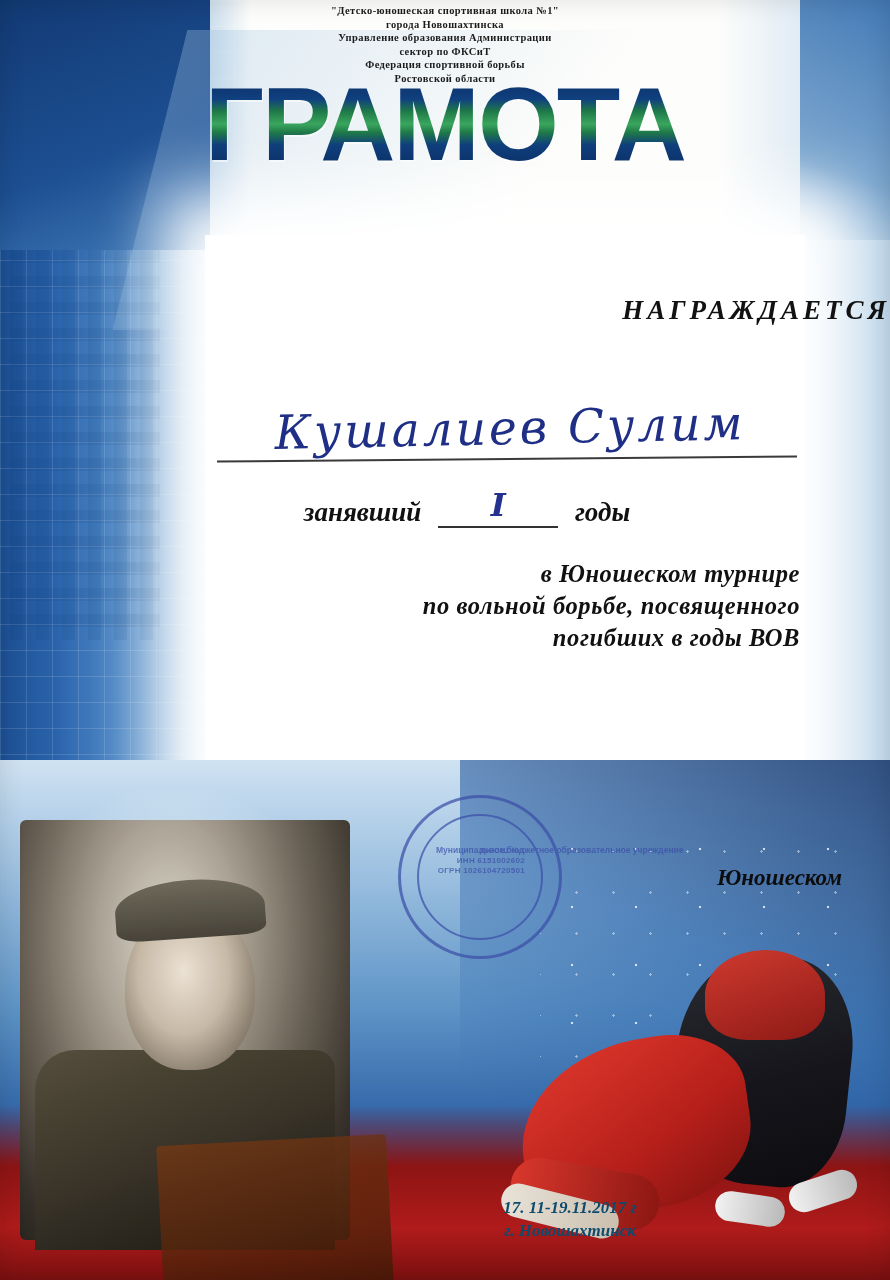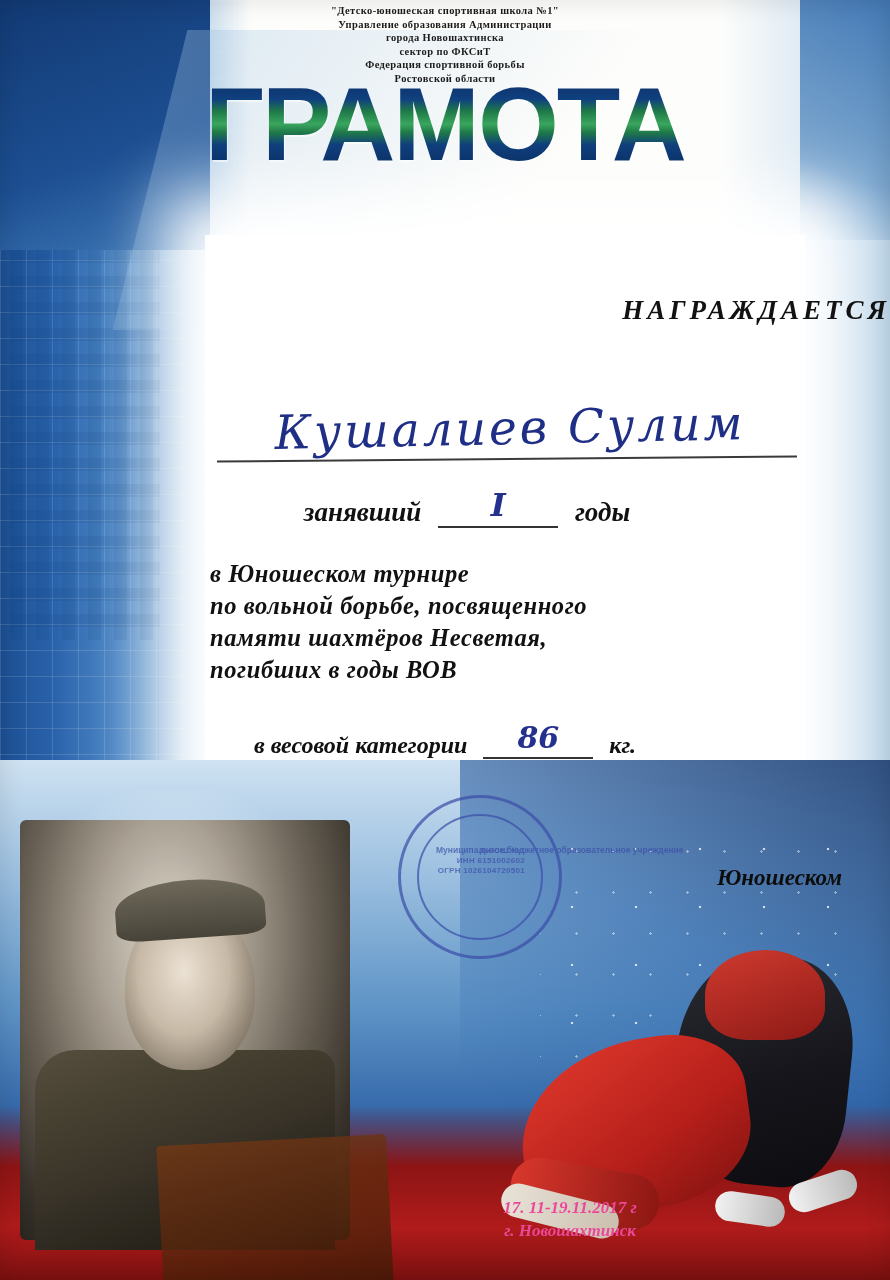--- a/index.html
+++ b/index.html
@@ -355,21 +355,21 @@
     font-size: 32px;
     color: #24318f;
     white-space: nowrap;
   }
 
   .event {
     position: absolute;
     left: 210px;
     top: 558px;
     width: 590px;
-    text-align: left;
+    text-align: right;
     font-family: "Liberation Serif", serif;
     font-style: italic;
     font-weight: bold;
     font-size: 24.5px;
     line-height: 32px;
     color: #111;
     letter-spacing: .6px;
     z-index: 7;
   }
   .event div { white-space: nowrap; }
@@ -455,21 +455,21 @@
     position: absolute;
     left: 440px;
     bottom: 38px;
     width: 260px;
     text-align: center;
     font-family: "Liberation Serif", serif;
     font-style: italic;
     font-weight: bold;
     font-size: 17px;
     line-height: 23px;
-    color: #ec4899;
+    color: #0c4a6e;
     z-index: 9;
   }
 
   .edge-shadow {
     position: absolute;
     inset: 0;
     pointer-events: none;
     box-shadow: inset 0 0 26px rgba(0,0,0,0.12);
     z-index: 20;
   }
@@ -509,22 +509,22 @@
       <div class="w-red"></div>
       <div class="w-red-leg"></div>
       <div class="w-arm"></div>
       <div class="w-shoe1"></div>
       <div class="w-shoe2"></div>
     </div>
   </div>
 
   <div class="org-block">
     <div>"Детско-юношеская  спортивная  школа  №1"</div>
+    <div>города Новошахтинска</div>
     <div>Управление  образования Администрации</div>
-    <div>города Новошахтинска</div>
     <div>сектор  по ФКСиТ</div>
     <div>Федерация  спортивной  борьбы</div>
     <div>Ростовской  области</div>
   </div>
 
   <div class="title-wrap">
     <div class="title">ГРАМОТА</div>
   </div>
 
   <div class="awarded">НАГРАЖДАЕТСЯ</div>
@@ -538,31 +538,23 @@
     <span>занявший</span>
     <span class="blank">
       <span class="hand">I</span>
     </span>
     <span>годы</span>
   </div>
 
   <div class="event">
     <div>в   Юношеском   турнире</div>
     <div>по вольной  борьбе,  посвященного</div>
-    <div>памяти  шахтёров  Несветая,</div>
     <div>погибших  в  годы  ВОВ</div>
   </div>
 
-  <div class="weight-row">
-    <span>в  весовой  категории</span>
-    <span class="blank">
-      <span class="hand">86</span>
-    </span>
-    <span>кг.</span>
-  </div>
 
   <div class="stamp">
     <div class="stamp-arc">
       <span style="transform:rotate(-62deg) translate(0,-68px) rotate(62deg);">Муниципальное бюджетное образовательное учреждение</span>
     </div>
     <div class="stamp-inner">
       <div>ДЮСШ №1</div>
       <div>ИНН 6151002602</div>
       <div>ОГРН 1026104720501</div>
     </div>

